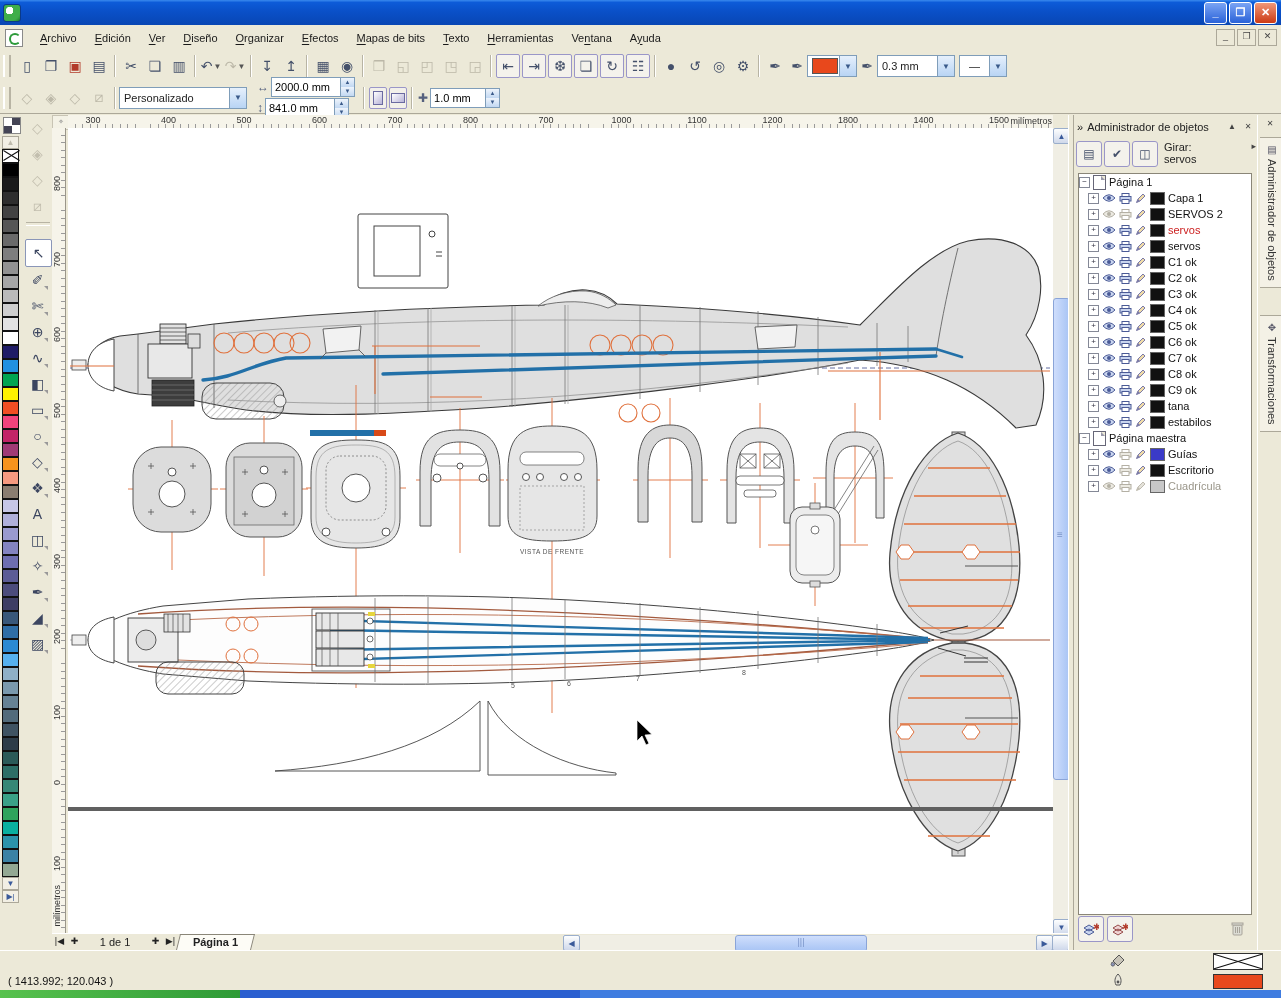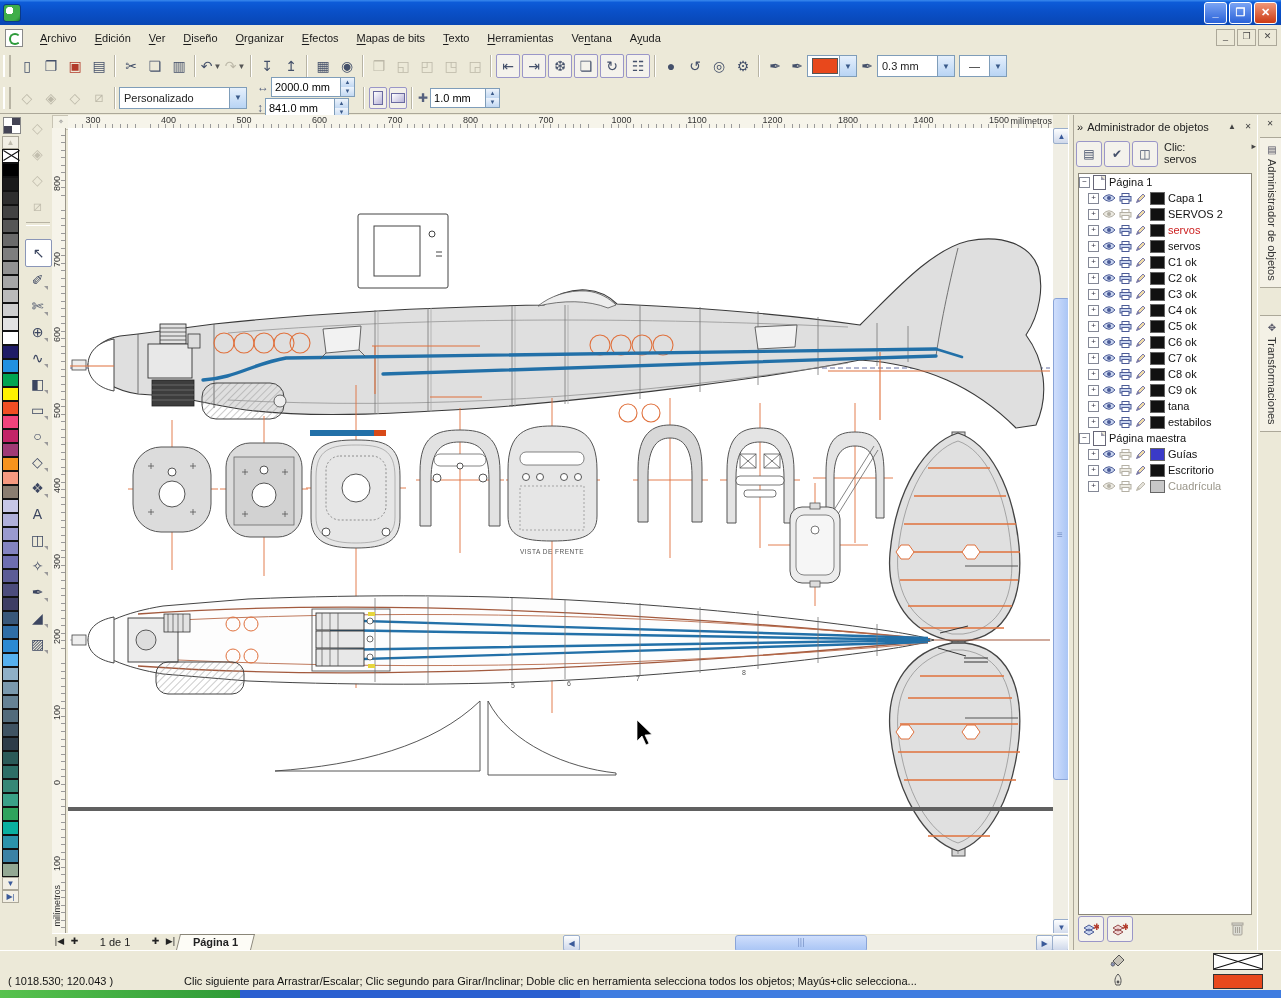--- a/index.html
+++ b/index.html
@@ -657,21 +657,21 @@
     <span>»</span>
     <span style="margin-left:4px;flex:1">Administrador de objetos</span>
     <span class="hbtn">▲</span>
     <span class="hbtn">✕</span>
   </div>
   <div id="docker-toolbar">
     <div class="dtool">▤</div>
     <div class="dtool">✔</div>
     <div class="dtool">◫</div>
     <div id="layer-caption">
-      <div>Clic:</div>
+      <div>Girar:</div>
       <div>servos</div>
     </div>
     <div class="hbtn" style="margin-left:auto;font-size:9px;color:#444">▸</div>
   </div>
   <div id="docker-tree">
       <div class="trow">
     <span class="expand">−</span>
     <span class="pgico"></span>
     <span class="lname">Página 1</span>
   </div>
@@ -1052,22 +1052,21 @@
     <span class="vico">▤</span>
     <span>Administrador de objetos</span>
   </div>
   <div class="vtab" style="top:200px">
     <span class="vico">✥</span>
     <span>Transformaciones</span>
   </div>
 </div>
 
 <div class="abs" id="statusbar">
-  <div id="status-coords">( 1018.530; 120.043 )</div>
-  <div id="status-hint">Clic siguiente para Arrastrar/Escalar; Clic segundo para Girar/Inclinar; Doble clic en herramienta selecciona todos los objetos; Mayús+clic selecciona...</div>
+  <div id="status-coords">( 1413.992; 120.043 )</div>
   <div class="stat-ico" style="left:1110px;top:2px">
     <svg width="16" height="14" viewBox="0 0 16 14">
         <path d="M3,8 l6,-6 l5,5 l-6,6 Z" fill="#c8c4b8" stroke="#555"></path>
         <path d="M2,9 q-2,3 0,4 q2,1 3,-2 Z" fill="#8a93b8" stroke="#555" stroke-width="0.7"></path>
       </svg>
   </div>
   <div class="stat-ico" style="left:1112px;top:22px">
     <svg width="12" height="16" viewBox="0 0 12 16">
         <path d="M6,1 C9,4 10,8 8,12 L4,12 C2,8 3,4 6,1 Z" fill="#e8e6da" stroke="#555"></path>
         <circle cx="6" cy="9" r="1.4" fill="#555"></circle>

